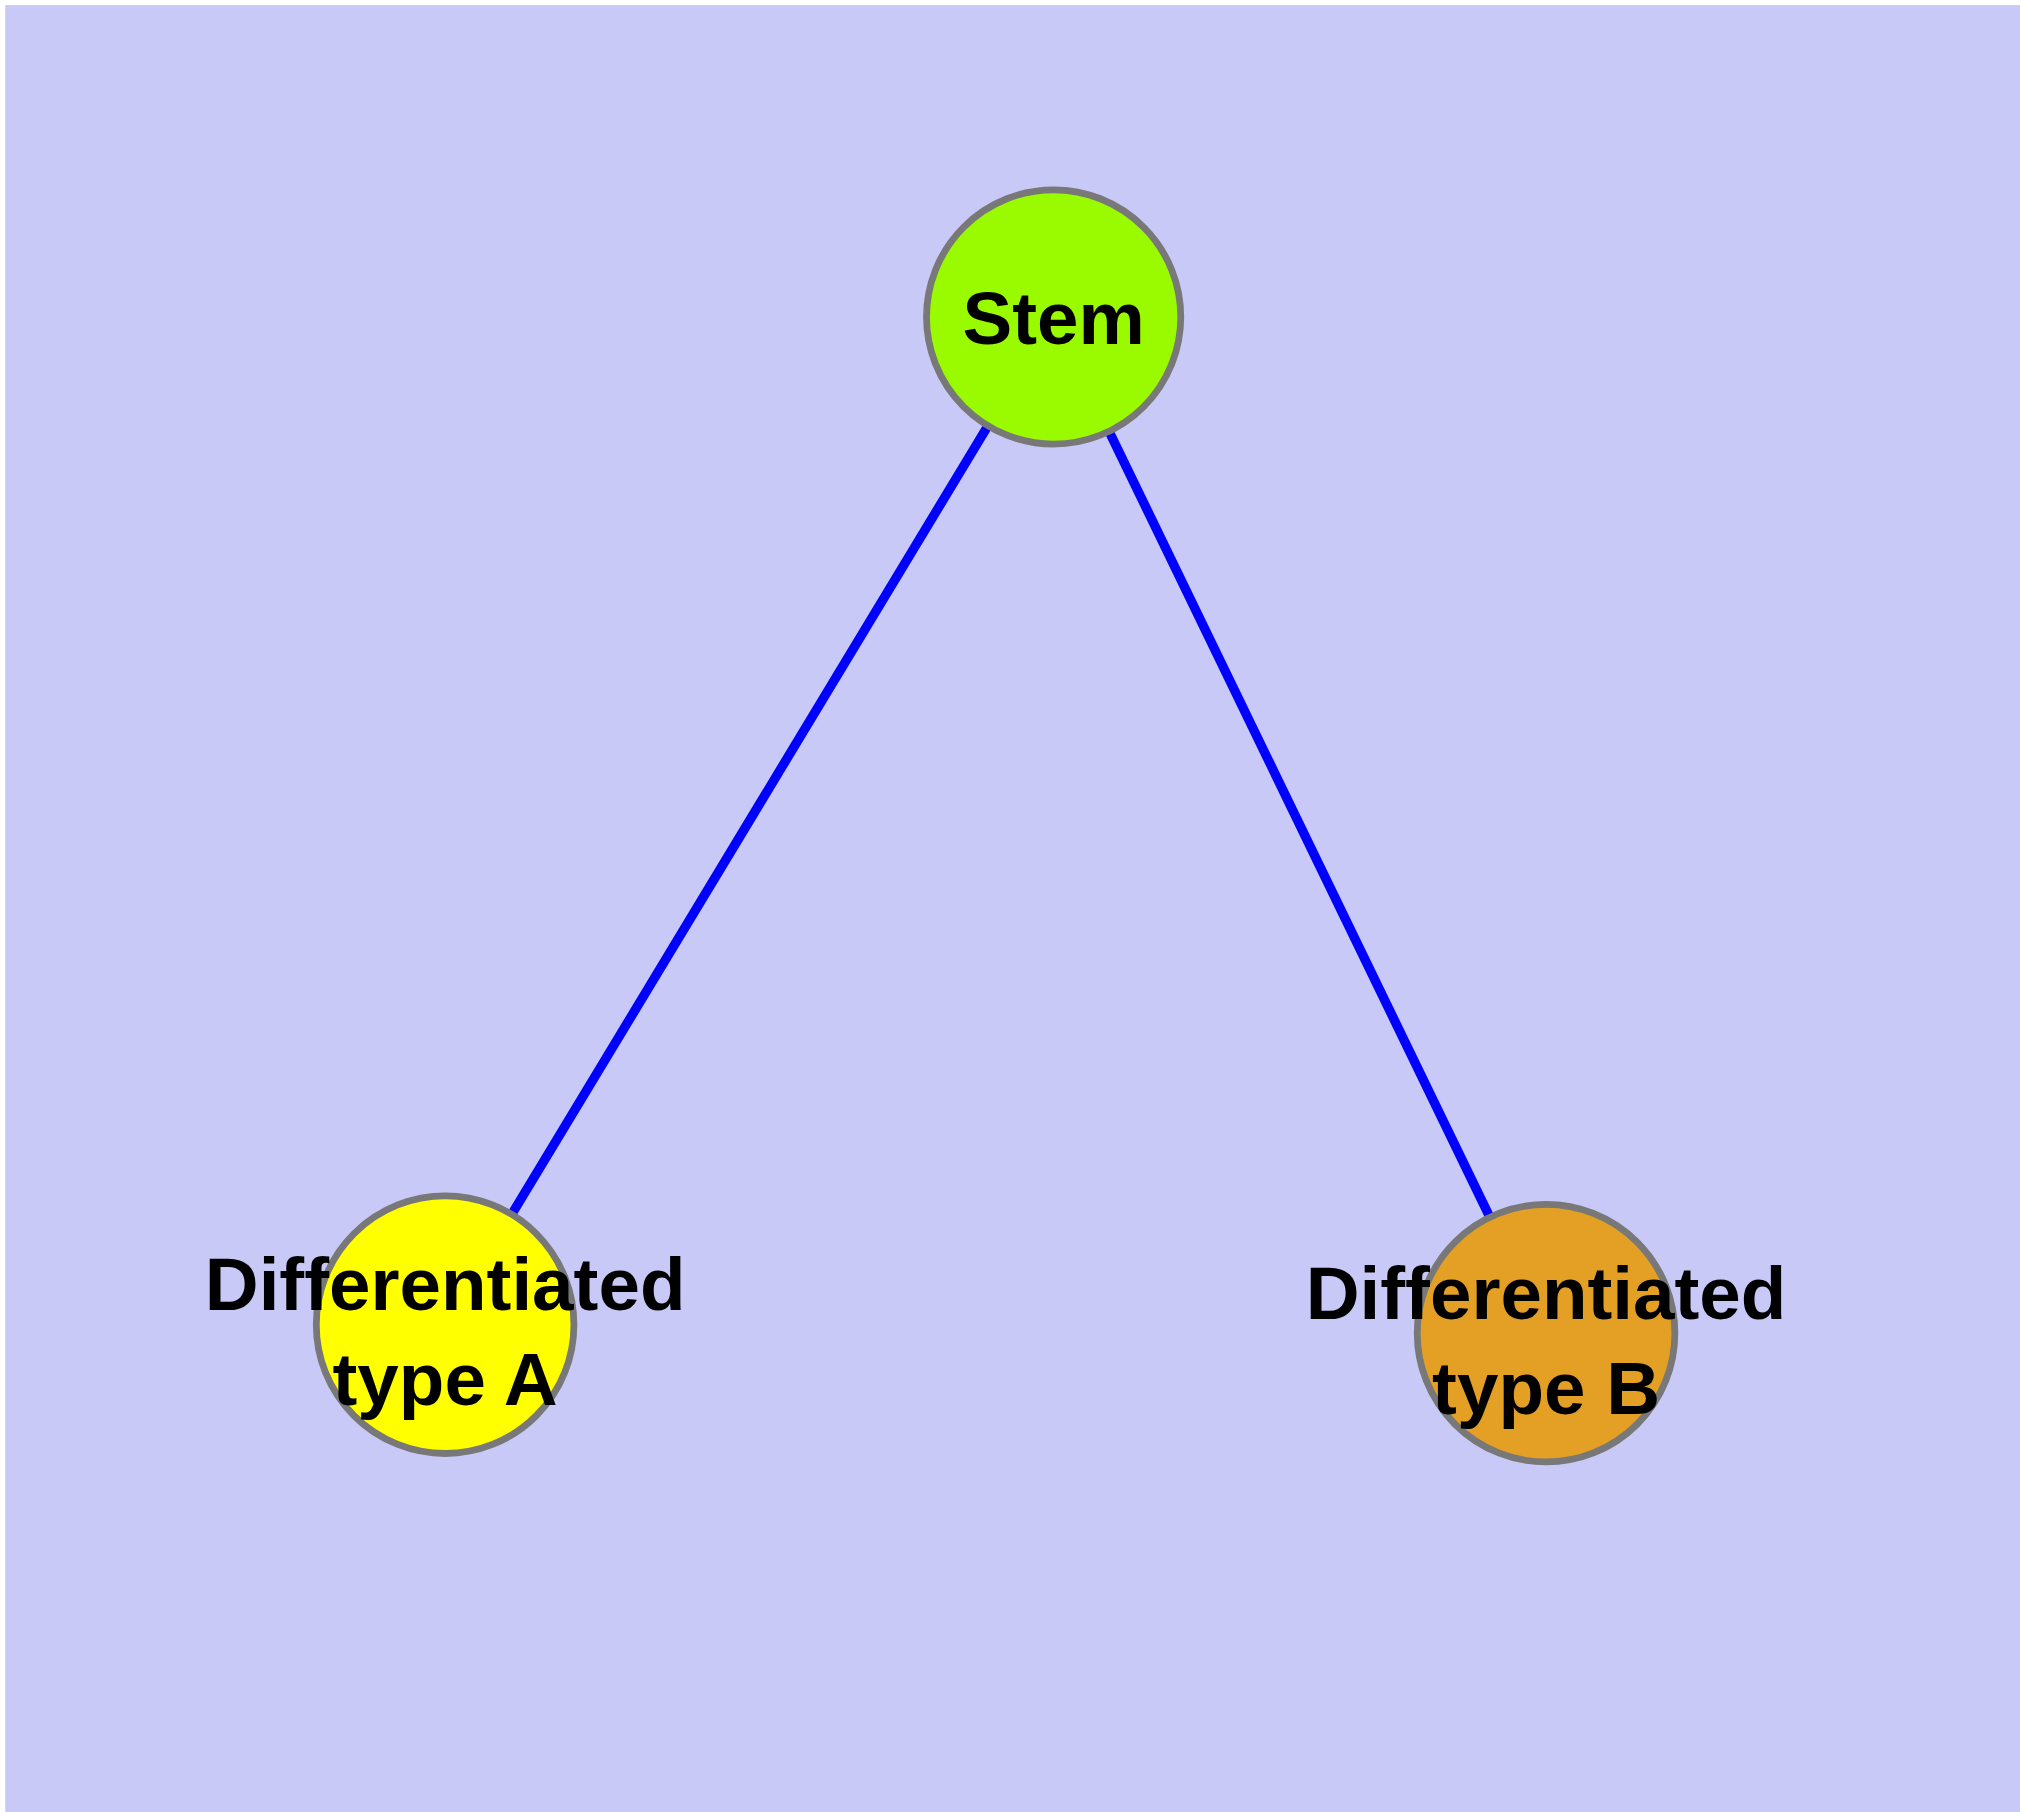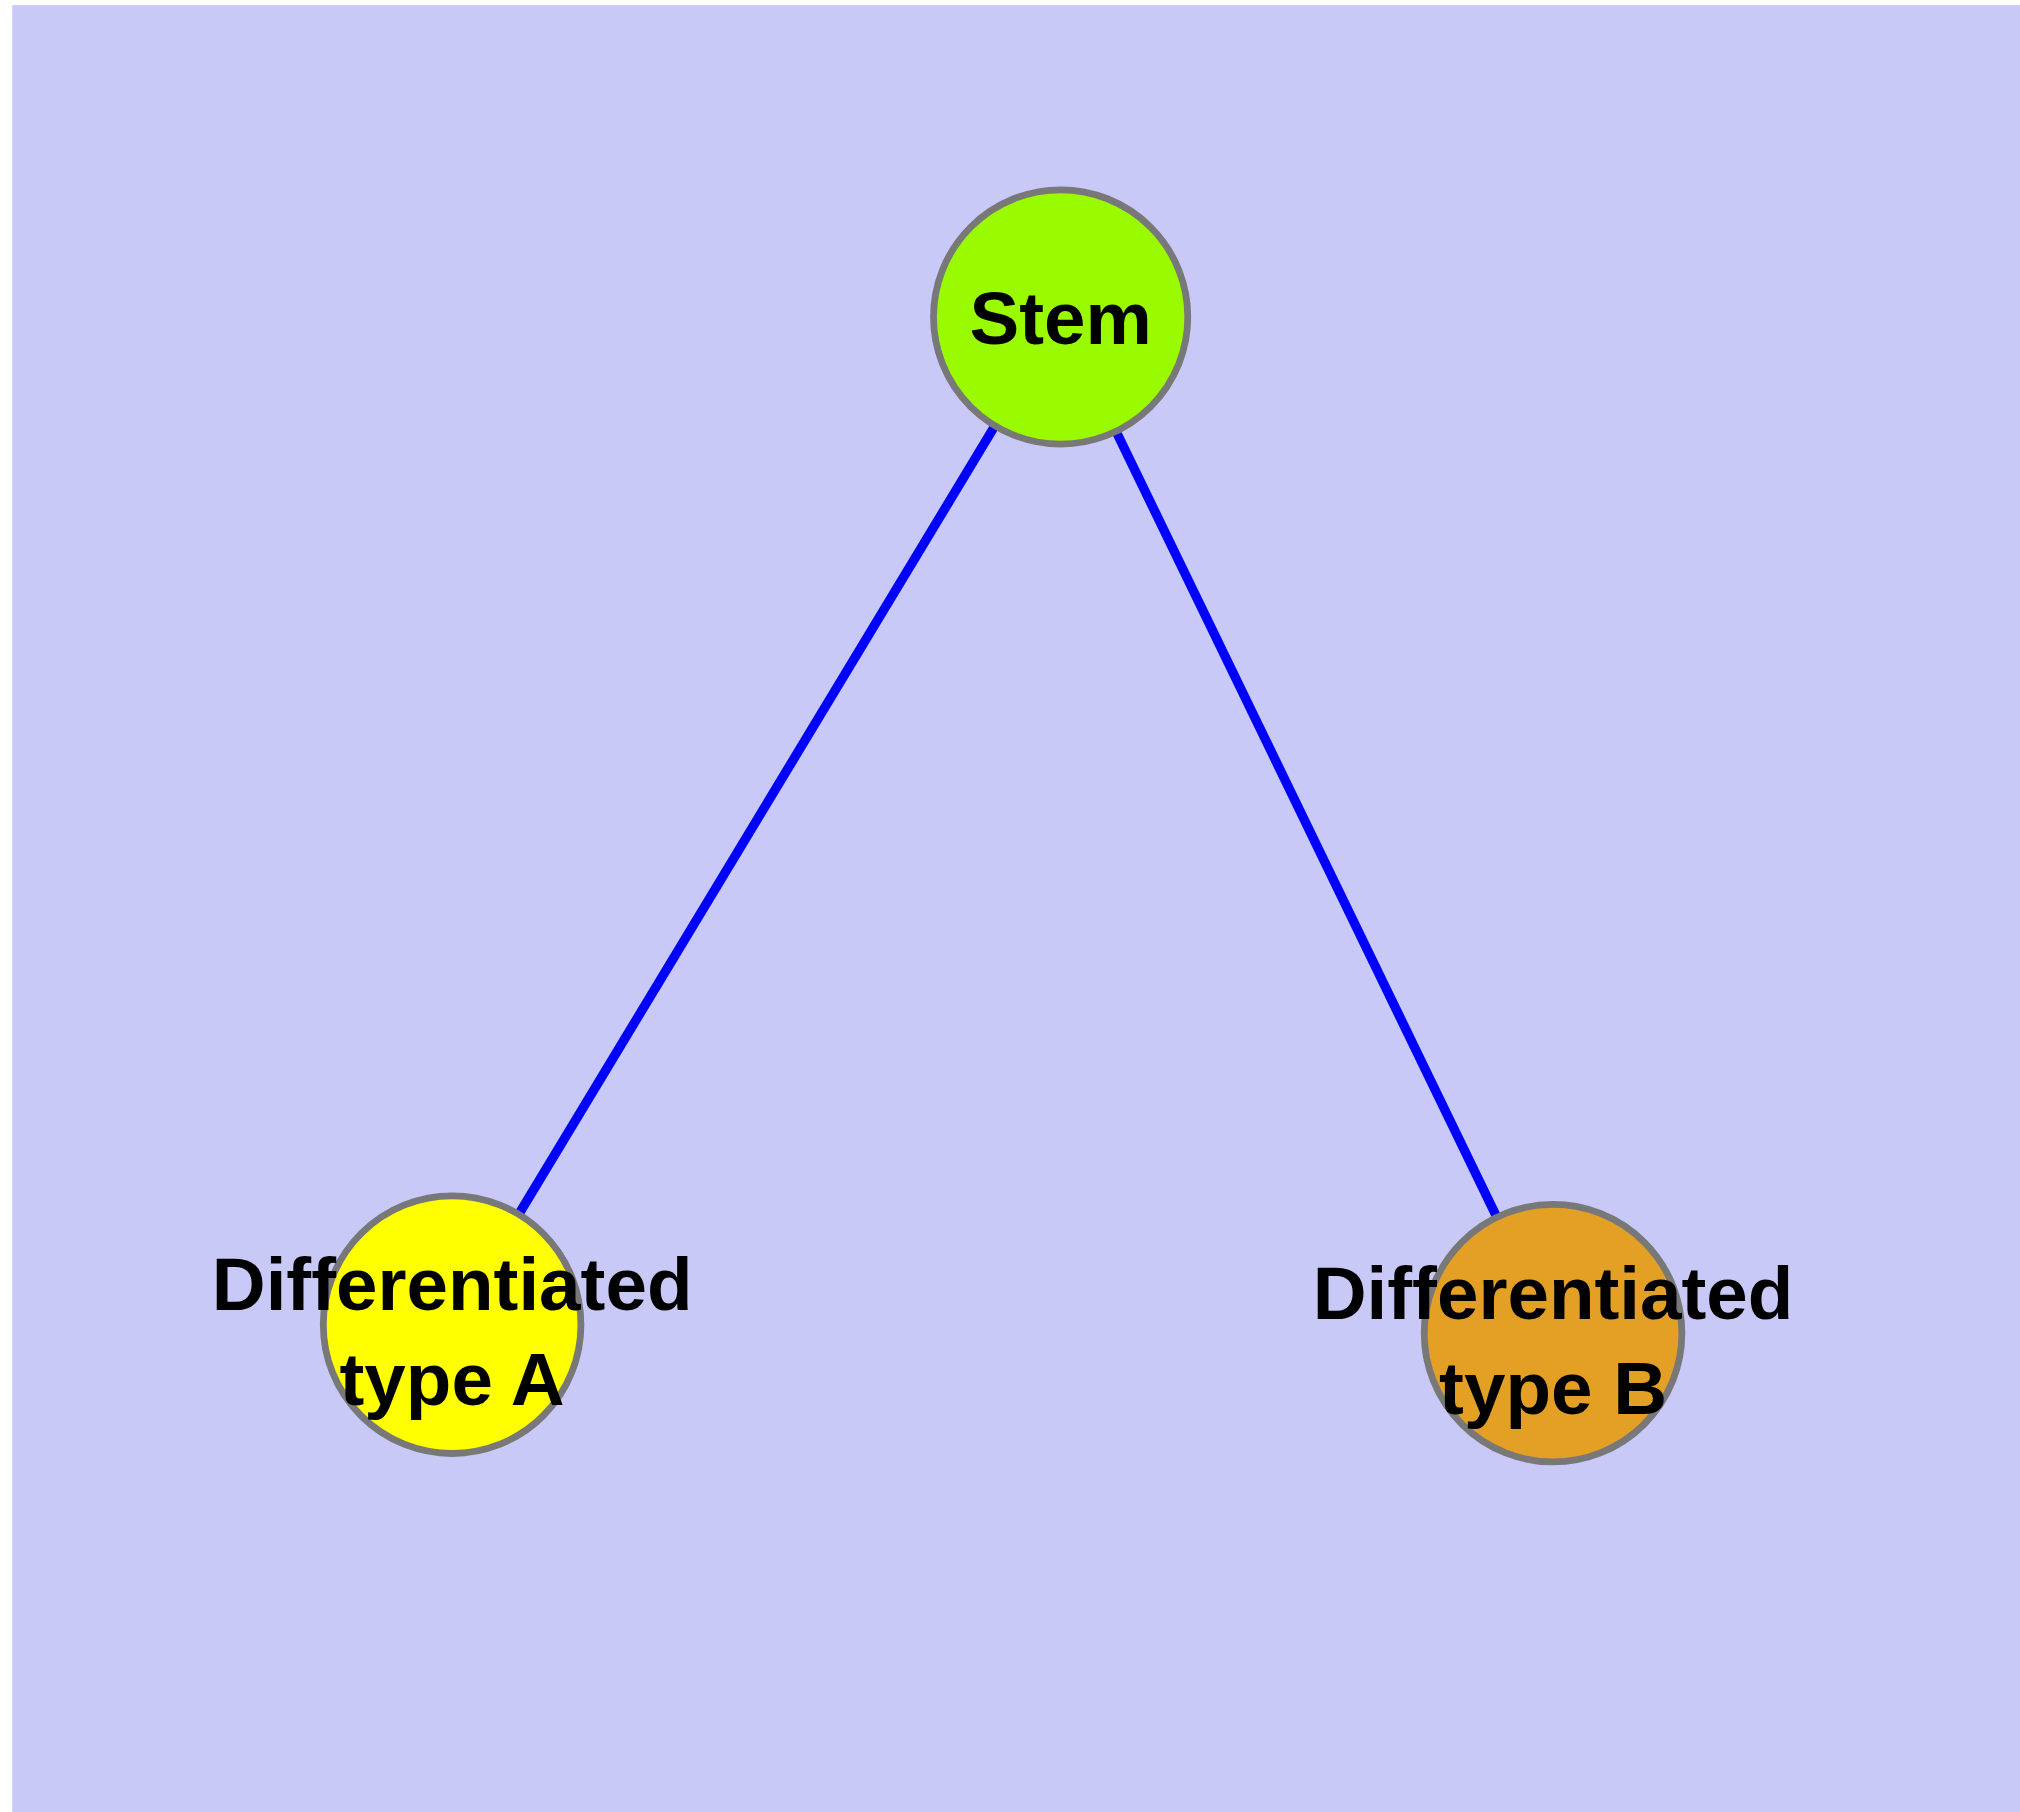--- a/index.html
+++ b/index.html
@@ -7,21 +7,21 @@
     padding: 0;
     background: #ffffff; 
     width: 2021px;
     height: 1812px;
     overflow: hidden;
     font-family: "Liberation Sans", sans-serif;
   }
   .stage {
     position: absolute;
     top: 0;
-    left: 12px;
+    left: 5px;
     width: 1812px;
     height: 1812px;
   }
   svg {
     display: block;
   }
   .node-label {
     font-family: "Liberation Sans", "DejaVu Sans", sans-serif;
     font-weight: bold;
     font-size: 88px;

